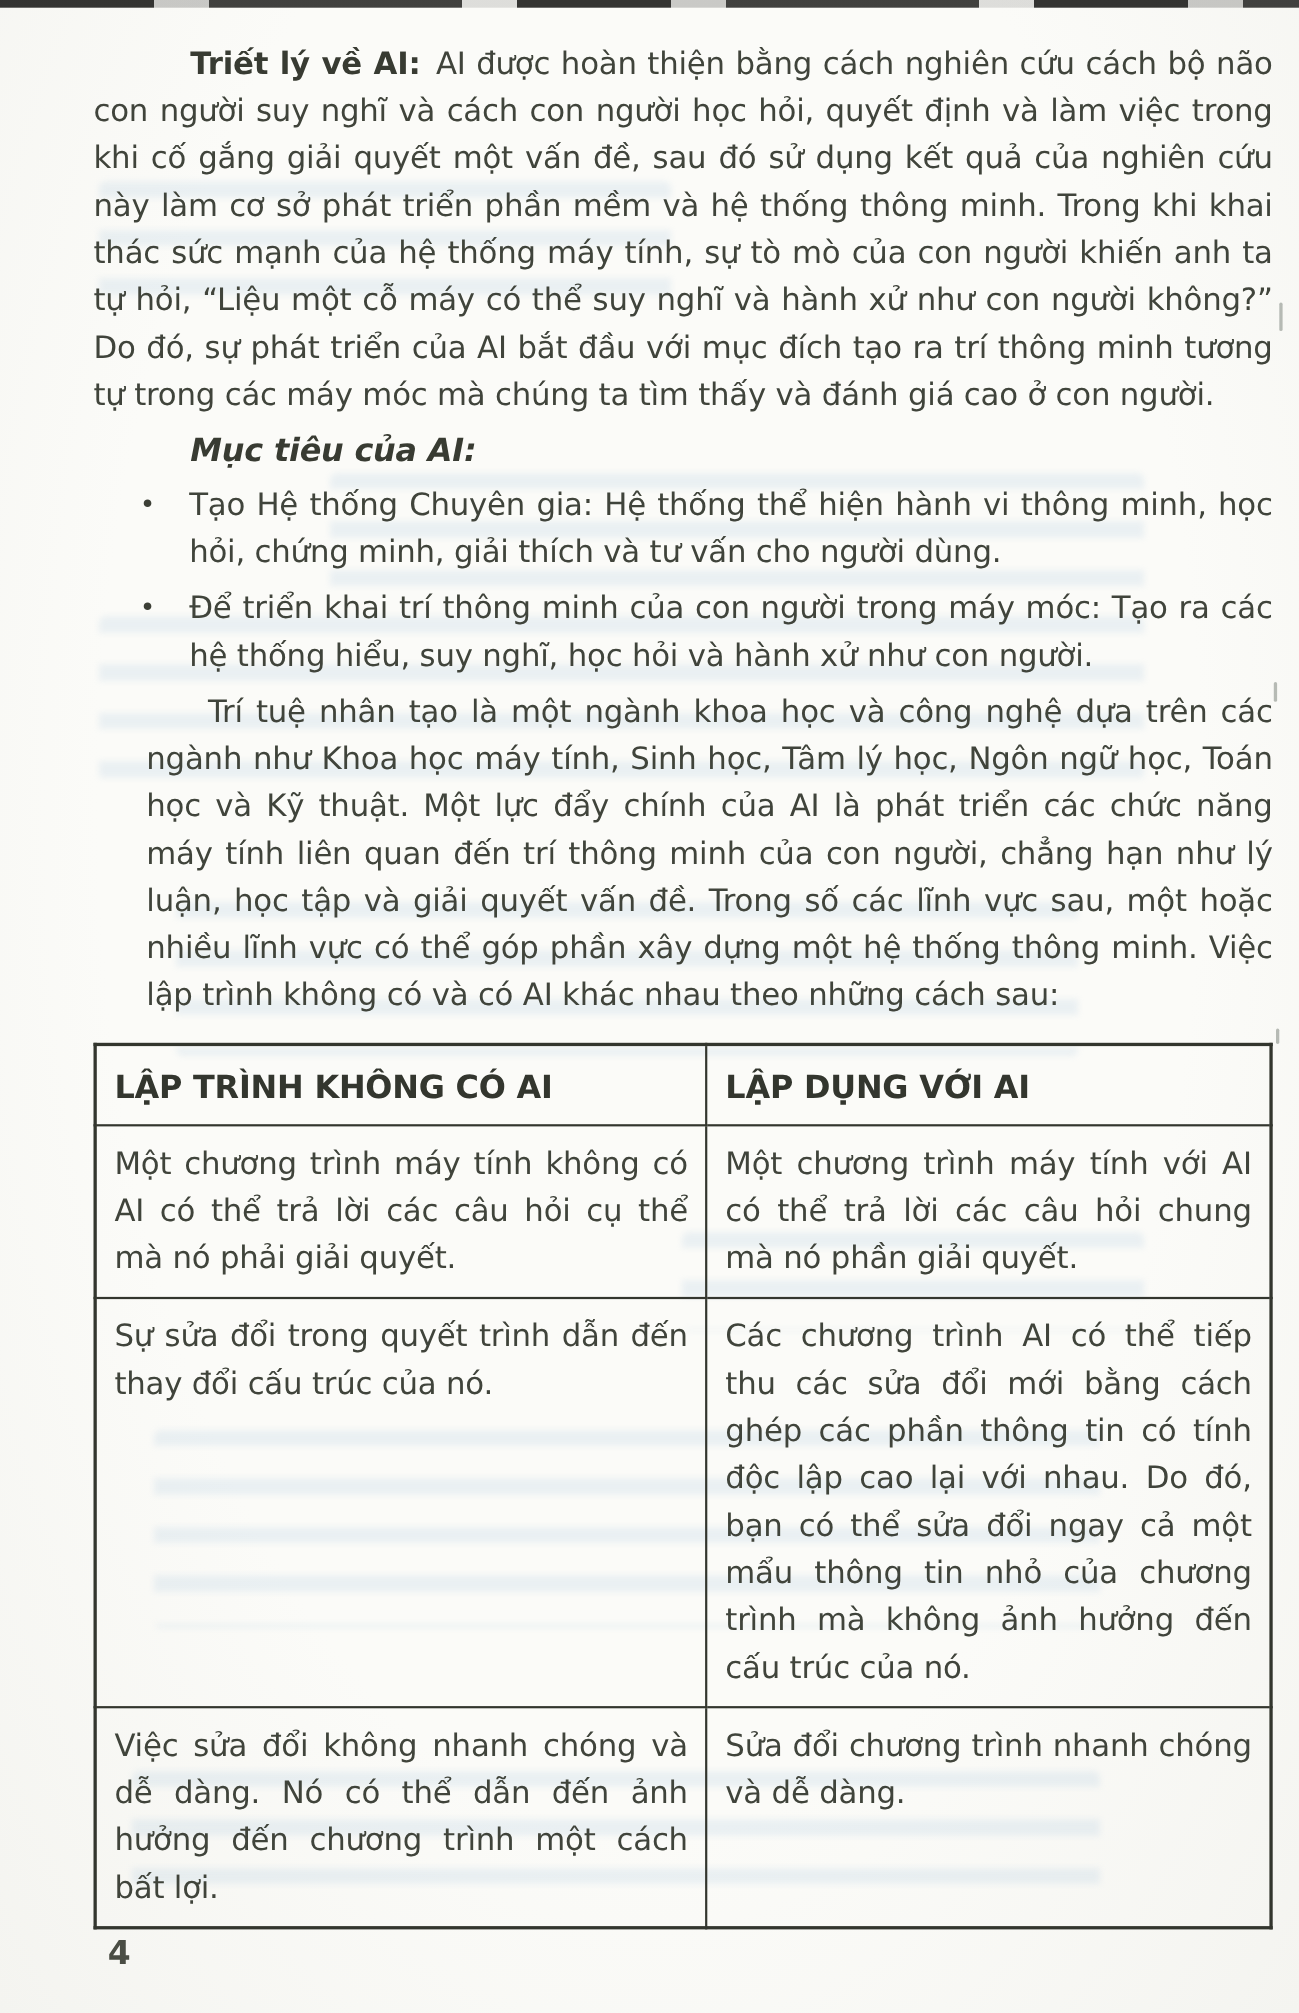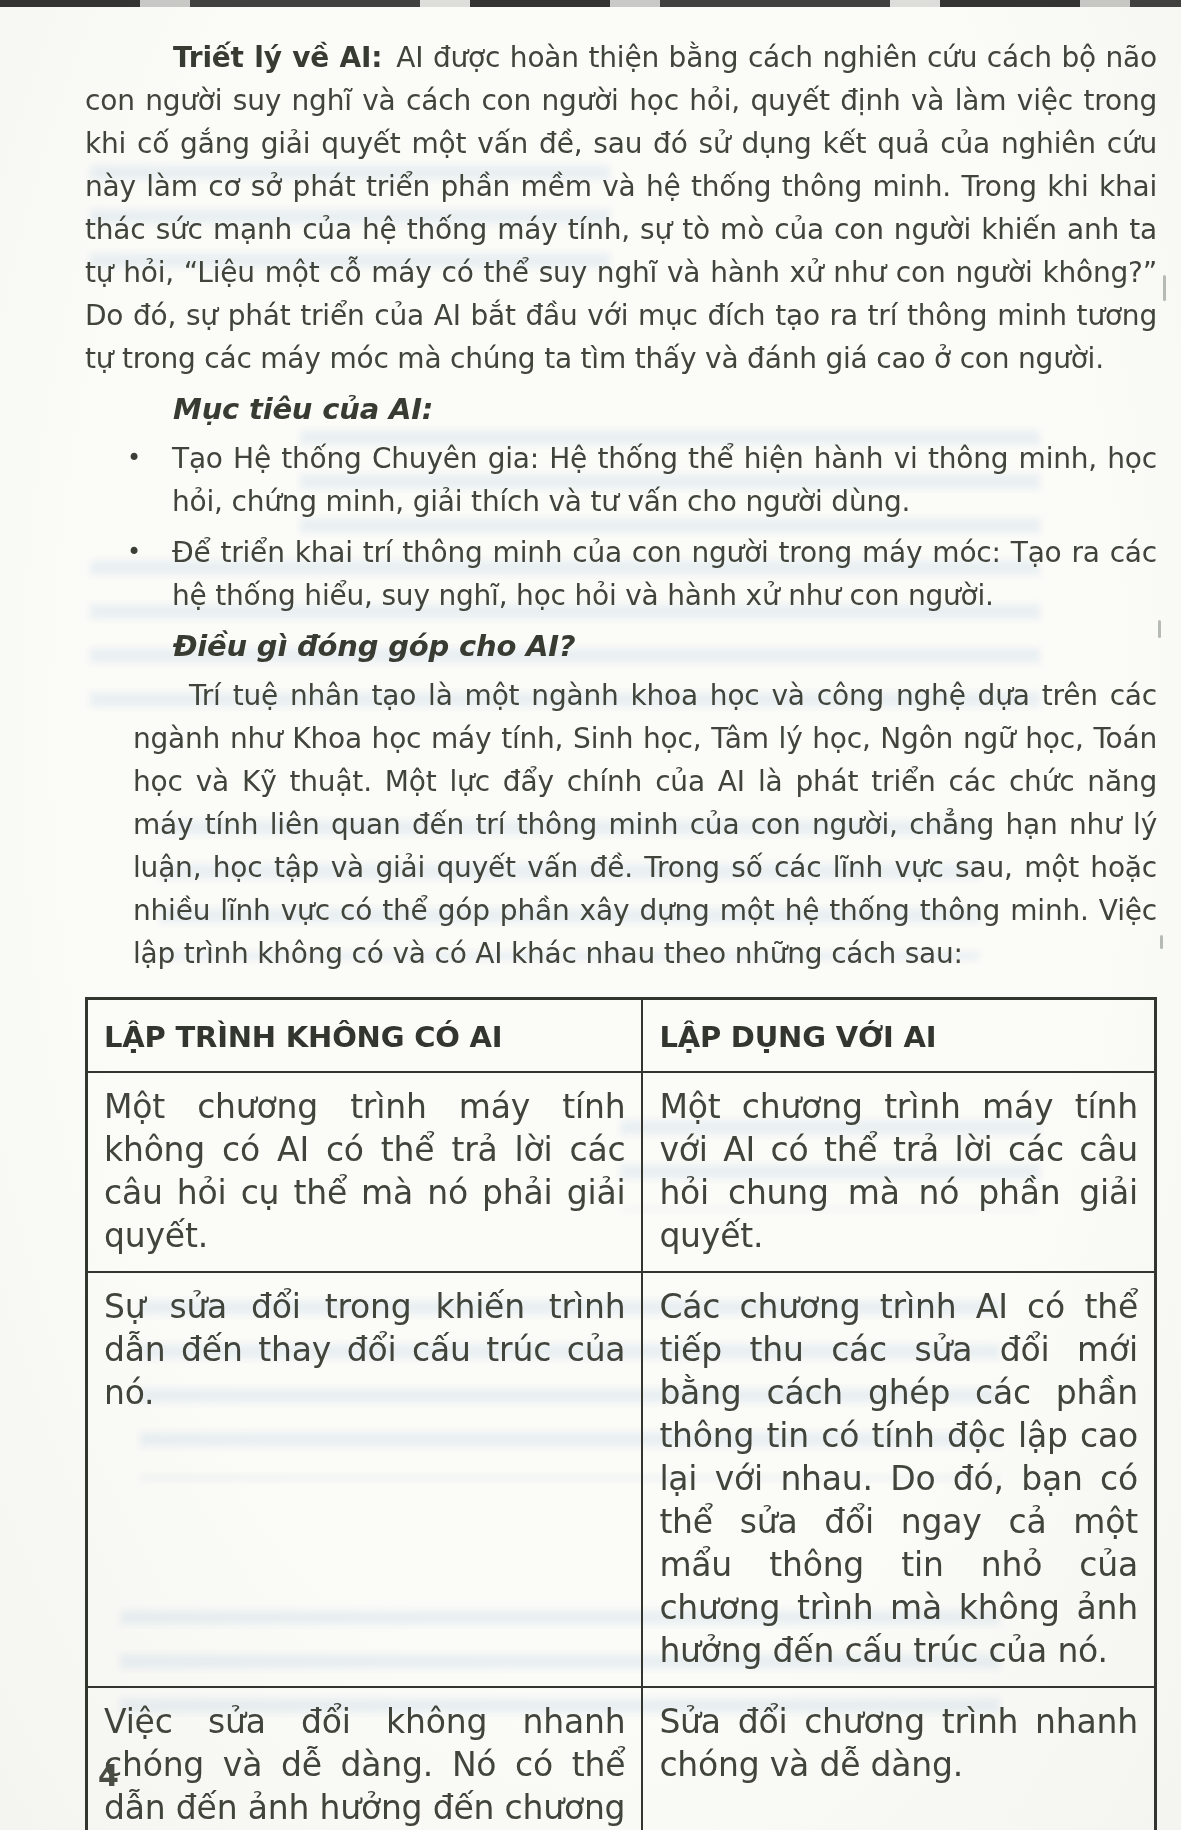--- a/index.html
+++ b/index.html
@@ -60,21 +60,21 @@
   .bullet { display:flex; margin:2px 0 8px 0; }
   .bullet .dot { width:45px; padding-left:42px; font-size:24px; line-height:43px; color:#3c3f36; }
   .bullet .btext { flex:1; font-size:28px; line-height:43px; text-align:justify; letter-spacing:-0.2px; color:#40443b; }
 
   table.cmp {
     width:100%; margin-top:22px; border-collapse:collapse;
     border:3px solid #33362e;
   }
   table.cmp th, table.cmp td {
     border:2px solid #33362e; vertical-align:top;
-    font-size:33px; line-height:43px; letter-spacing:-0.2px;
+    font-size:28px; line-height:43px; letter-spacing:-0.2px;
   }
   table.cmp th {
     text-align:left; font-weight:700; font-size:29px; color:#33362e;
     padding:16px 18px 12px 16px; transform-origin:left;
   }
   table.cmp td { padding:12px 16px 14px 16px; text-align:justify; color:#40443b; }
   .col-left  { width:52%; }
   .col-right { width:48%; }
 
   .page-number {
@@ -110,38 +110,37 @@
 
     <div class="bullet">
       <span class="dot">•</span>
       <span class="btext">Tạo Hệ thống Chuyên gia: Hệ thống thể hiện hành vi thông minh, học hỏi, chứng minh, giải thích và tư vấn cho người dùng.</span>
     </div>
     <div class="bullet">
       <span class="dot">•</span>
       <span class="btext">Để triển khai trí thông minh của con người trong máy móc: Tạo ra các hệ thống hiểu, suy nghĩ, học hỏi và hành xử như con người.</span>
     </div>
 
-    <div class="sub-head">Điều gì đóng góp cho AI?</div>
 
     <p class="para para-2">Trí tuệ nhân tạo là một ngành khoa học và công nghệ dựa trên các ngành như Khoa học máy tính, Sinh học, Tâm lý học, Ngôn ngữ học, Toán học và Kỹ thuật. Một lực đẩy chính của AI là phát triển các chức năng máy tính liên quan đến trí thông minh của con người, chẳng hạn như lý luận, học tập và giải quyết vấn đề. Trong số các lĩnh vực sau, một hoặc nhiều lĩnh vực có thể góp phần xây dựng một hệ thống thông minh. Việc lập trình không có và có AI khác nhau theo những cách sau:</p>
 
     <table class="cmp">
       <thead>
         <tr>
           <th class="col-left">LẬP TRÌNH KHÔNG CÓ AI</th>
           <th class="col-right">LẬP DỤNG VỚI AI</th>
         </tr>
       </thead>
       <tbody>
         <tr>
           <td>Một chương trình máy tính không có AI có thể trả lời các câu hỏi cụ thể mà nó phải giải quyết.</td>
           <td>Một chương trình máy tính với AI có thể trả lời các câu hỏi chung mà nó phần giải quyết.</td>
         </tr>
         <tr>
-          <td>Sự sửa đổi trong khiến trình dẫn đến thay đổi cấu trúc của nó.</td>
+          <td>Sự sửa đổi trong quyết trình dẫn đến thay đổi cấu trúc của nó.</td>
           <td>Các chương trình AI có thể tiếp thu các sửa đổi mới bằng cách ghép các phần thông tin có tính độc lập cao lại với nhau. Do đó, bạn có thể sửa đổi ngay cả một mẩu thông tin nhỏ của chương trình mà không ảnh hưởng đến cấu trúc của nó.</td>
         </tr>
         <tr>
           <td>Việc sửa đổi không nhanh chóng và dễ dàng. Nó có thể dẫn đến ảnh hưởng đến chương trình một cách bất lợi.</td>
           <td>Sửa đổi chương trình nhanh chóng và dễ dàng.</td>
         </tr>
       </tbody>
     </table>
   </div>
 

